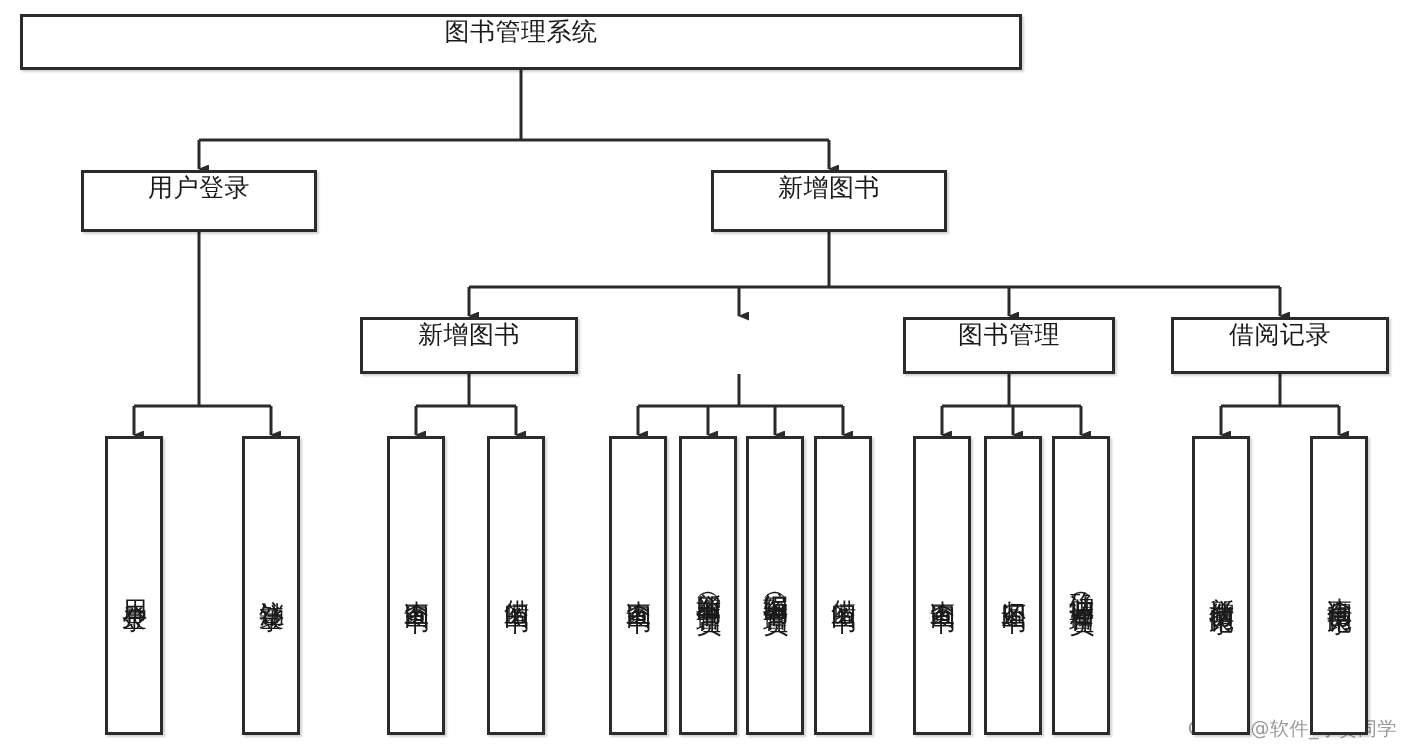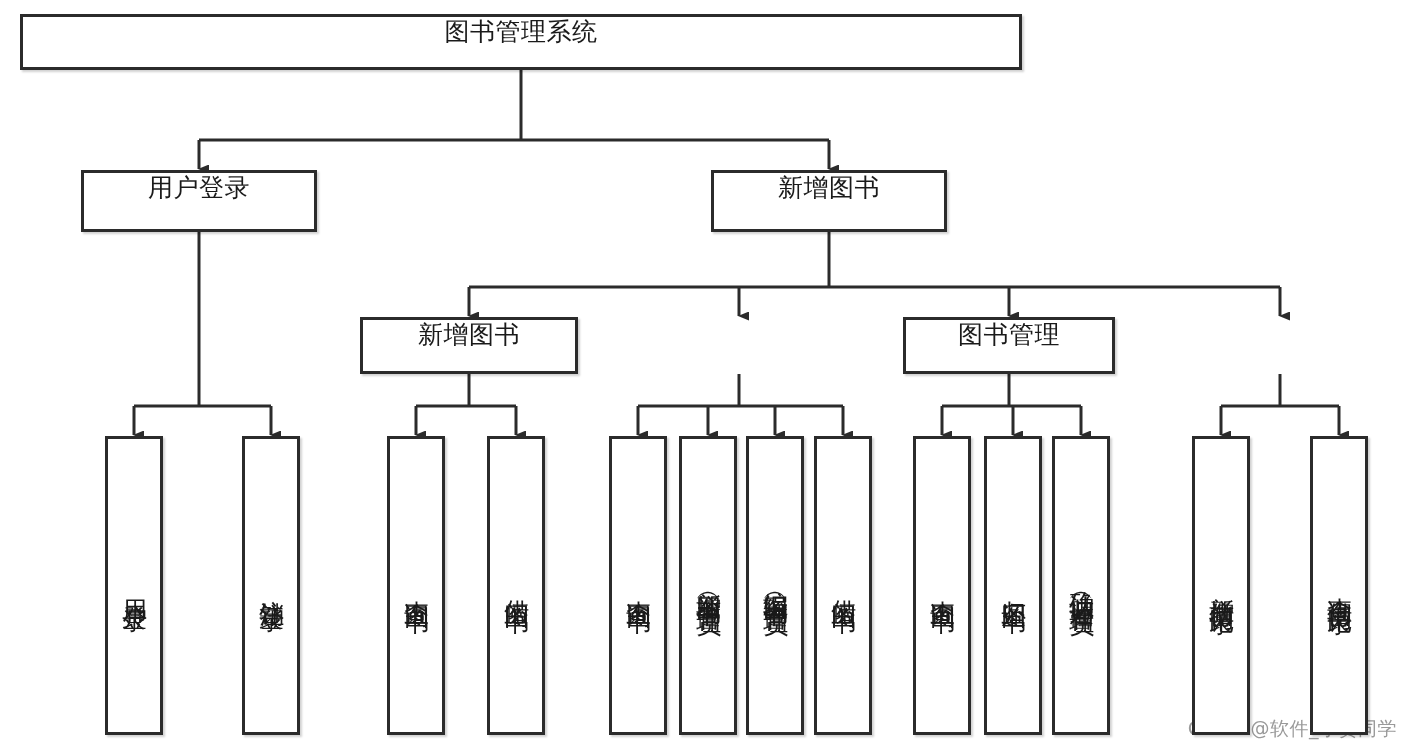--- a/index.html
+++ b/index.html
@@ -128,20 +128,23 @@
     </div>
     <div class="node-box horizontal" style="left: 711px; top: 170px; width: 236px; height: 62px;">
       <div class="node-label">新增图书</div>
     </div>
     <div class="node-box horizontal" style="left: 360px; top: 317px; width: 218px; height: 57px;">
       <div class="node-label">新增图书</div>
     </div>
     <div class="node-box horizontal" style="left: 903px; top: 317px; width: 212px; height: 57px;">
       <div class="node-label">图书管理</div>
     </div>
+    <div class="node-box horizontal" style="left: 1171px; top: 317px; width: 218px; height: 57px;">
+      <div class="node-label">借阅记录</div>
+    </div>
     <div class="node-box vertical" style="left: 105px; top: 436px; width: 58px; height: 299px;">
       <div class="node-label">用户登录</div>
     </div>
     <div class="node-box vertical" style="left: 242px; top: 436px; width: 58px; height: 299px;">
       <div class="node-label">注销登录</div>
     </div>
     <div class="node-box vertical" style="left: 387px; top: 436px; width: 58px; height: 299px;">
       <div class="node-label">查询图书</div>
     </div>
     <div class="node-box vertical" style="left: 487px; top: 436px; width: 58px; height: 299px;">

